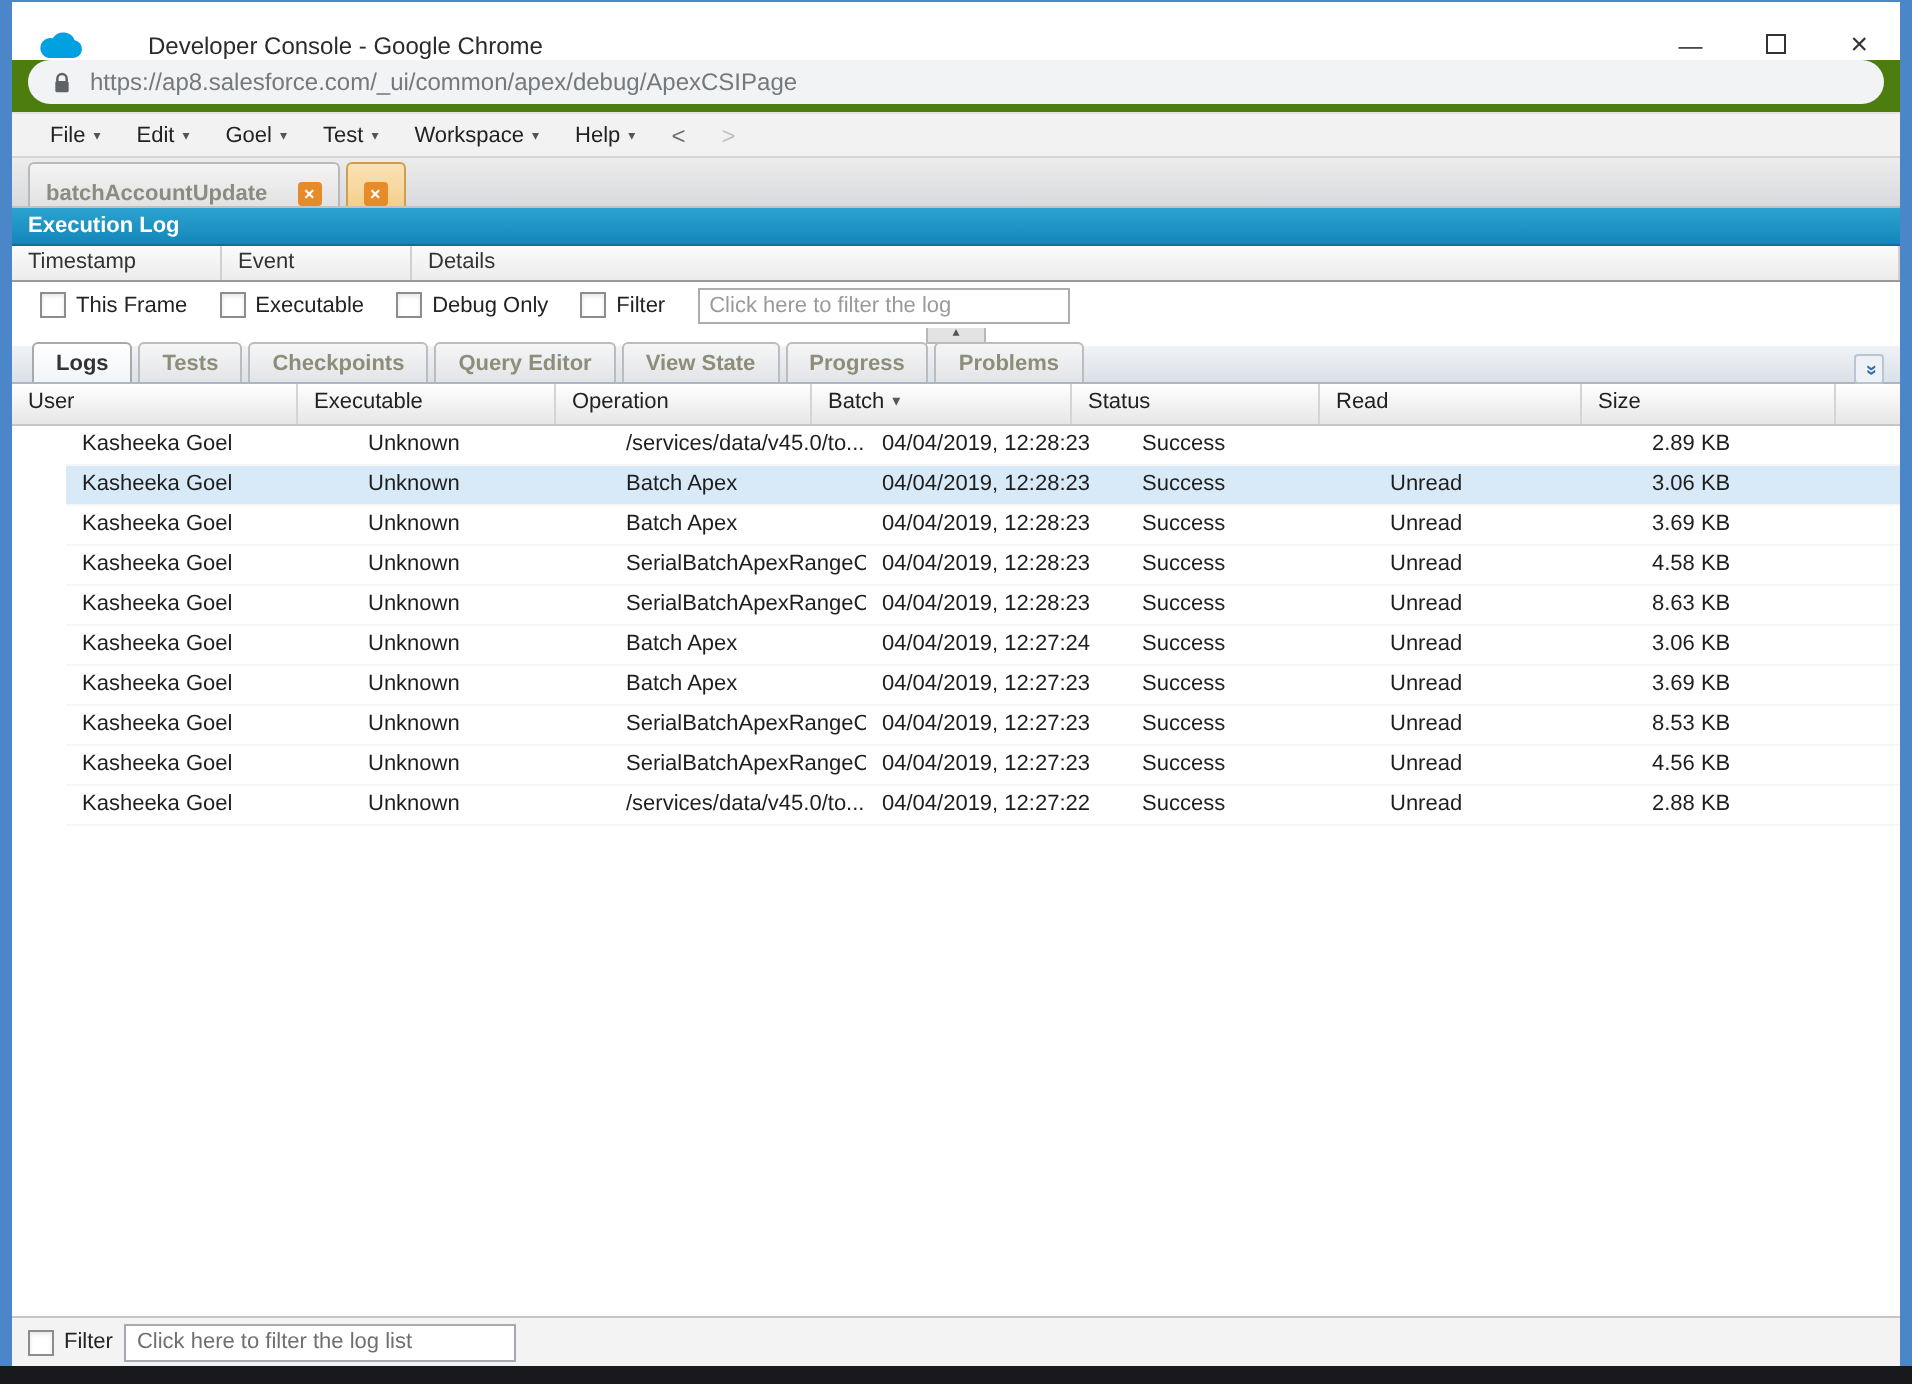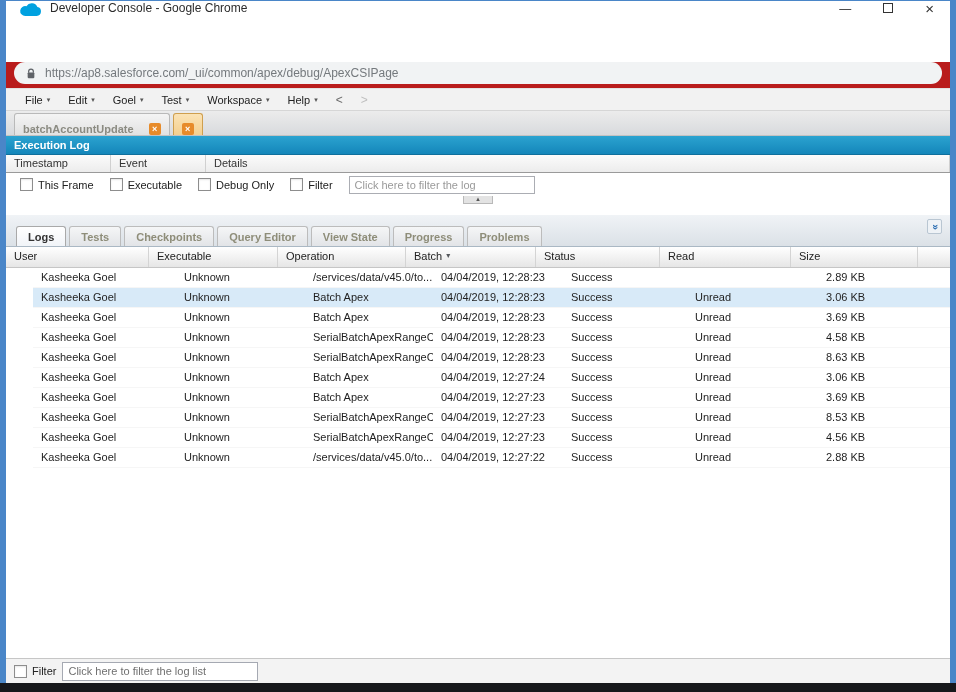--- a/index.html
+++ b/index.html
@@ -4,29 +4,29 @@
 <style>
   * { margin:0; padding:0; box-sizing:border-box; }
   html,body { width:956px; height:692px; overflow:hidden; background:#fff;
               font-family:"Liberation Sans", sans-serif; }
   .stage { width:956px; height:692px; display:flex; flex-direction:column; }
   .window { flex:1; min-height:0; display:flex; flex-direction:column; background:#fff;
             border-left:6px solid #4a86c8; border-right:6px solid #4a86c8; border-top:1px solid #4a86c8; }
   .bottom-strip { height:9px; background:#17181c; }
 
   
-  .titlebar { height:29px; display:flex; align-items:flex-start; padding:0 12px; background:#fff; }
+  .titlebar { height:29px; display:flex; align-items:flex-end; padding:0 12px; background:#fff;gap:24px; }
   .cloud-icon { width:24px; height:16px; margin-right:8px; flex:0 0 auto; }
   .win-title { font-size:12px; color:#2b2b2b; flex:1; }
   .win-controls { display:flex; align-items:center; gap:32px; padding-right:4px; color:#333; }
   .win-btn { font-size:12px; line-height:1; cursor:default; }
   .max-box { width:10px; height:10px; border:1px solid #333; display:inline-block; }
 
   
-  .url-row { height:27px; background:#b91c1c; display:flex; align-items:center; padding:0 8px 4px 8px; border-bottom:1px solid #e2e2e2;margin-top:32px; }
+  .url-row { height:27px; background:#4d7c0f; display:flex; align-items:center; padding:0 8px 4px 8px; border-bottom:1px solid #e2e2e2; }
   .url-field { flex:1; height:22px; background:#f1f3f4; border-radius:12px; display:flex; align-items:center; padding:0 12px; gap:9px; }
   .lock-icon { width:10px; height:13px; flex:0 0 auto; }
   .url-text { font-size:12px; color:#74797d; white-space:nowrap; overflow:hidden; }
 
   
   .menubar { height:22px; background:#f2f2f2; border-bottom:1px solid #d6d6d6; display:flex; align-items:center; padding-left:10px; }
   .menu-item { font-size:11px; color:#222; padding:3px 9px; display:flex; align-items:center; gap:4px; cursor:default; }
   .caret { font-size:7px; color:#555; }
   .nav-arrow { font-size:12px; padding:0 9px; color:#6b6b6b; }
   .nav-arrow.disabled { color:#bfbfbf; }
@@ -50,22 +50,22 @@
   .filter-row { height:24px; background:#fff; border-top:1px solid #9a9a9a; display:flex; align-items:center; padding-left:14px; gap:16px; }
   .cb { display:flex; align-items:center; gap:5px; font-size:11px; color:#222; cursor:default; }
   .cbbox { width:13px; height:13px; border:1px solid #8d8d8d; background:#fff; box-shadow:inset 0 1px 2px rgba(0,0,0,.10); flex:0 0 auto; }
   .filter-input { width:186px; height:18px; border:1px solid #abadb3; font-size:11px; padding:0 5px; color:#333; font-family:inherit; }
   .filter-input::placeholder { color:#9a9a9a; opacity:1; }
   .handle-row { height:9px; background:#fff; position:relative; }
   .collapse-handle { position:absolute; left:50%; transform:translateX(-50%); top:0; width:30px; height:8px;
                      background:#e3e3e3; border:1px solid #b9b9b9; border-top:none; font-size:7px; line-height:6px; text-align:center; color:#555; }
 
   
-  .panel-tabbar { height:32px; background:linear-gradient(#f0f3f6,#dbe1e7); border-bottom:1px solid #aab8c4;
-                  display:flex; align-items:flex-end; padding:2px 0 0 10px; gap:3px; position:relative;margin-top:10px; }
+  .panel-tabbar { height:19px; background:linear-gradient(#f0f3f6,#dbe1e7); border-bottom:1px solid #aab8c4;
+                  display:flex; align-items:flex-end; padding:2px 0 0 10px; gap:3px; position:relative; }
   .ptab { height:20px; padding:0 11px; display:flex; align-items:center; font-size:11px; font-weight:bold; color:#8e8d79;
           background:linear-gradient(#f5f6f7,#e2e4e7); border:1px solid #bcbcbc; border-bottom:none; border-radius:3px 3px 0 0; white-space:nowrap; }
   .ptab.active { background:linear-gradient(#ffffff,#f1f4f8); color:#333; border-color:#a9a9a9; }
   .collapse-btn { position:absolute; right:8px; top:4px; width:15px; height:15px; border:1px solid #b9c6d2; background:#eef2f6;
                   border-radius:2px; display:flex; align-items:center; justify-content:center; }
   .collapse-btn span { display:inline-block; transform:rotate(90deg); color:#2a6db2; font-weight:bold; font-size:10px; line-height:1; }
 
   
   .gridcols { display:grid; grid-template-columns:143px 129px 128px 130px 124px 131px 127px 1fr; }
   .grid-header { height:21px; background:linear-gradient(#ffffff,#e6e6e6); border-bottom:1px solid #c6c6c6; }

